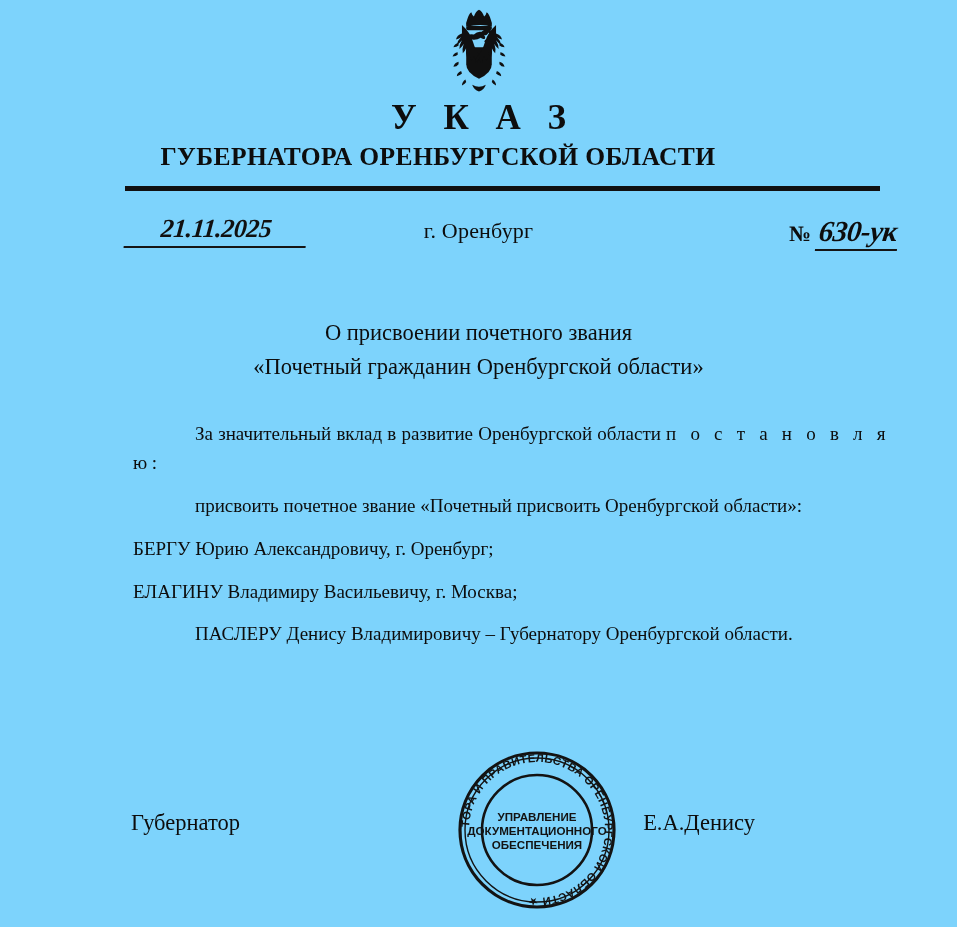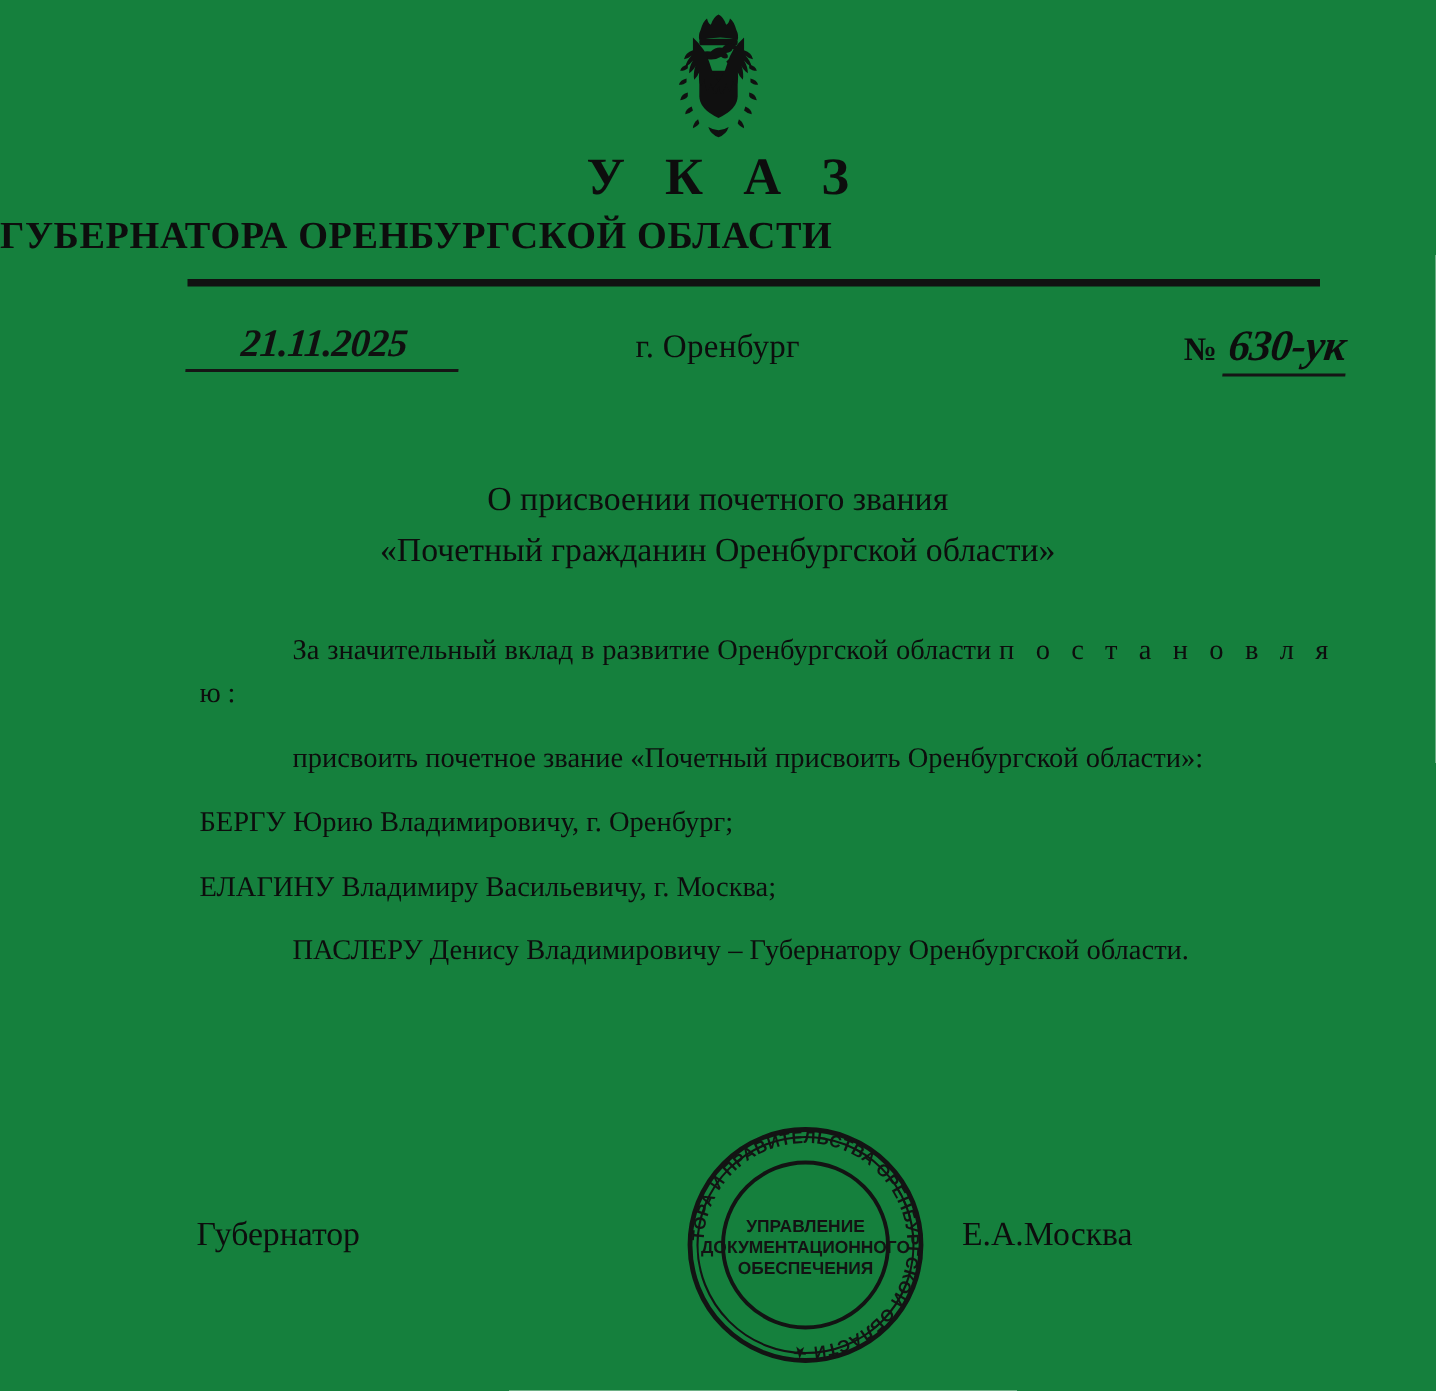--- a/index.html
+++ b/index.html
@@ -14,21 +14,21 @@
     position: relative;
     overflow: hidden;
     font-family: "Liberation Serif", "DejaVu Serif", serif;
     color: #0d0d0d;
     -webkit-font-smoothing: antialiased;
   }
 
   .page {
     position: absolute;
     inset: 0;
-    background: #15803d;
+    background: #7dd3fc;
   }
 
   
   .emblem-wrap {
     position: absolute;
     top: 8px;
     left: 0;
     width: 957px;
     display: flex;
     justify-content: center;
@@ -51,21 +51,21 @@
     letter-spacing: 9px;
     text-indent: 9px;
     line-height: 1.08;
     font-family: "Liberation Serif", "DejaVu Serif", serif;
   }
   .title-org {
     position: absolute;
     top: 143px;
     left: 0;
     width: 876px;
-    text-align: left;
+    text-align: center;
     font-size: 25.5px;
     font-weight: bold;
     letter-spacing: 0.4px;
     line-height: 1.1;
     font-family: "Liberation Serif", "DejaVu Serif", serif;
   }
 
   
   .rule {
     position: absolute;
@@ -263,29 +263,29 @@
 
   <div class="body-block">
 
     <p class="para indent">
       <span>За значительный вклад в развитие Оренбургской области</span>
       <span class="lead-spaced">п о с т а н о в л я ю:</span>
     </p>
 
     <p class="para indent">присвоить почетное звание «Почетный присвоить Оренбургской области»:</p>
 
-    <p class="name-line">БЕРГУ Юрию Владимировичу, г. Оренбург;</p>
+    <p class="name-line">БЕРГУ Юрию Александровичу, г. Оренбург;</p>
     <p class="name-line">ЕЛАГИНУ Владимиру Васильевичу, г. Москва;</p>
     <p class="name-para">ПАСЛЕРУ Денису Владимировичу – Губернатору Оренбургской области.</p>
 
   </div>
 
   <div class="sig-row">
     <div class="sig-title">Губернатор</div>
-    <div class="sig-name">Е.А.Москва</div>
+    <div class="sig-name">Е.А.Денису</div>
   </div>
 
   <div class="stamp">
     <svg viewBox="0 0 180 180" aria-hidden="true">
       <defs>
         <path id="stampArc" d="M 90,90 m -68,0 a 68,68 0 1,1 136,0 a 68,68 0 1,1 -136,0"></path>
       </defs>
       <circle cx="90" cy="90" r="77" fill="none" stroke="#131313" stroke-width="3.2"></circle>
       <circle cx="90" cy="90" r="72" fill="none" stroke="#131313" stroke-width="1.4"></circle>
       <circle cx="90" cy="90" r="55" fill="none" stroke="#131313" stroke-width="2.6"></circle>

